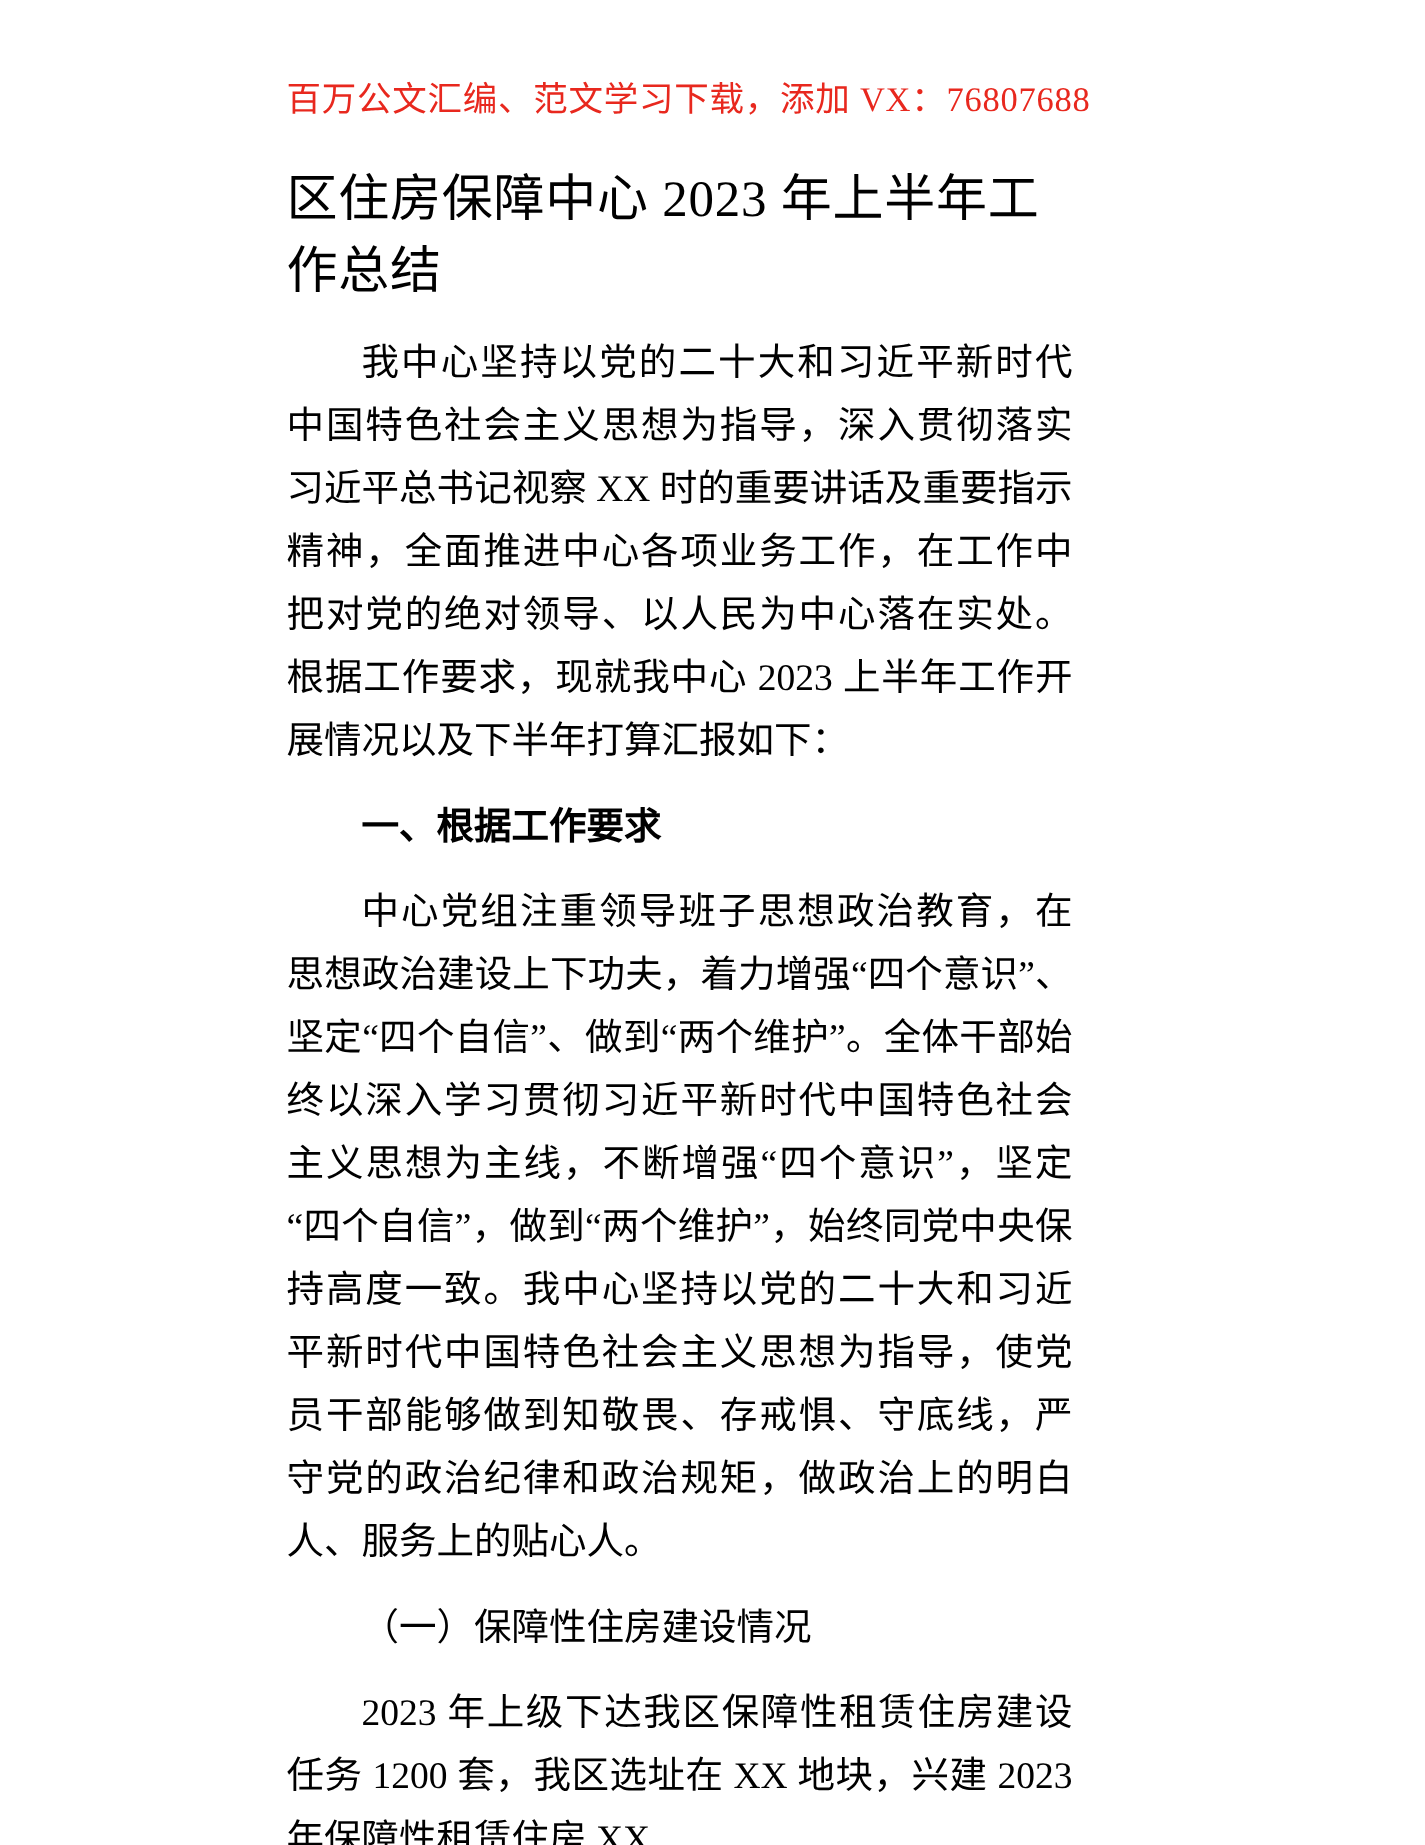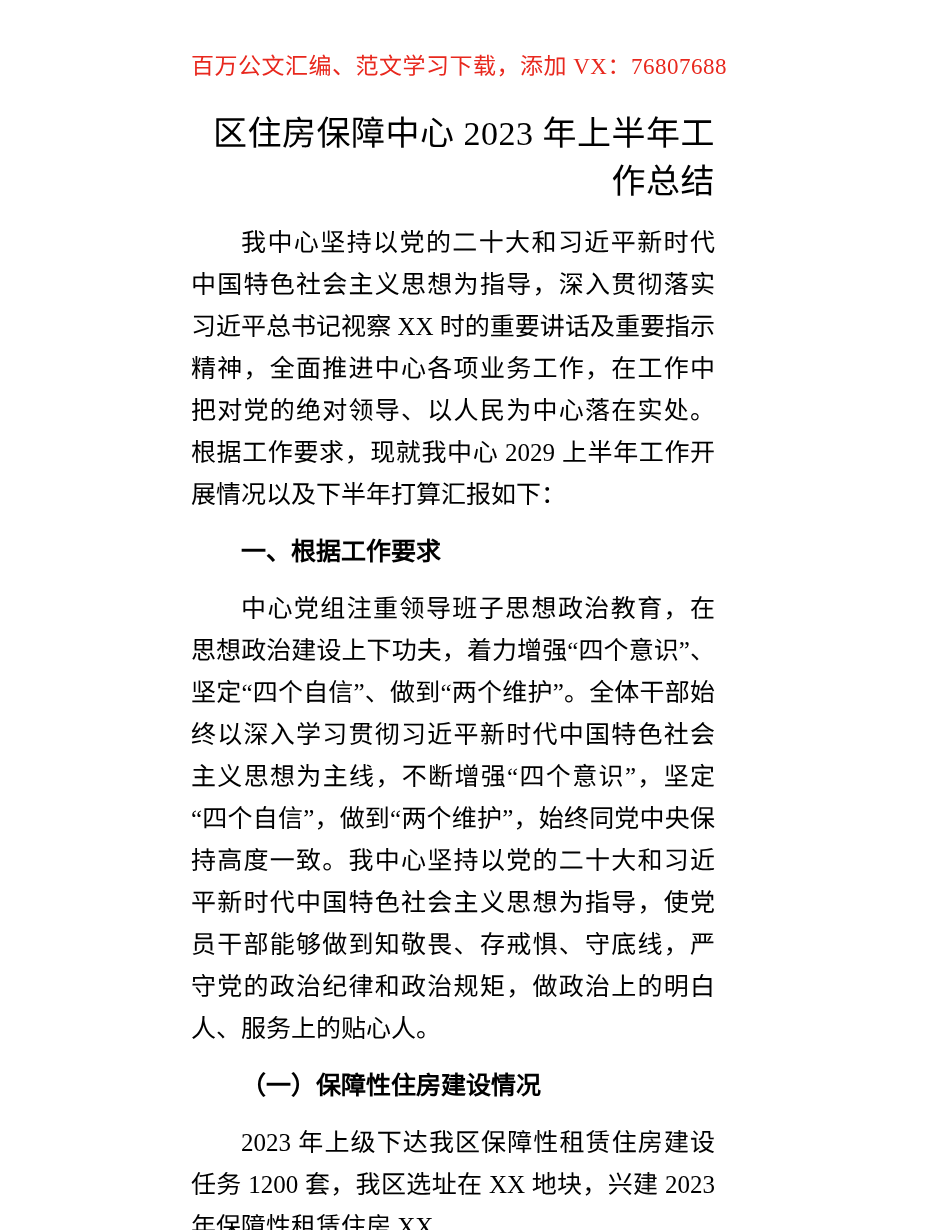--- a/index.html
+++ b/index.html
@@ -22,21 +22,21 @@
   .promo-banner {
     text-align: center;
     font-size: 23px;
     line-height: 30px;
     color: var(--accent-red, #e8281e);
     letter-spacing: 0.5px;
     white-space: nowrap;
   }
   .doc-title {
     margin: 28px 0 16px 0;
-    text-align: right;
+    text-align: left;
     font-size: 34px;
     line-height: 48px;
     font-weight: 400;
     letter-spacing: 0.5px;
   }
   .content {
     margin-top: 14px;
   }
   .content p {
     margin: 0;
@@ -45,40 +45,40 @@
     text-align: justify;
     text-indent: 2em;
     word-break: break-all;
   }
   .content p.section-heading {
     font-weight: 700;
     text-align: left;
     margin: 15px 0;
   }
   .content p.sub-heading {
-    font-weight: 700;
+    font-weight: 400;
     text-align: left;
     margin: 15px 0;
   }
   .content p.body-para {
     font-weight: 400;
   }
 </style>
 </head>
 <body>
 
 <div class="page">
 
   <div class="promo-banner">百万公文汇编、范文学习下载，添加 VX：76807688</div>
 
   <h1 class="doc-title">区住房保障中心 2023 年上半年工作总结</h1>
 
   <div class="content">
 
-    <p class="body-para">我中心坚持以党的二十大和习近平新时代中国特色社会主义思想为指导，深入贯彻落实习近平总书记视察 XX 时的重要讲话及重要指示精神，全面推进中心各项业务工作，在工作中把对党的绝对领导、以人民为中心落在实处。根据工作要求，现就我中心 2029 上半年工作开展情况以及下半年打算汇报如下：</p>
+    <p class="body-para">我中心坚持以党的二十大和习近平新时代中国特色社会主义思想为指导，深入贯彻落实习近平总书记视察 XX 时的重要讲话及重要指示精神，全面推进中心各项业务工作，在工作中把对党的绝对领导、以人民为中心落在实处。根据工作要求，现就我中心 2023 上半年工作开展情况以及下半年打算汇报如下：</p>
 
     <p class="section-heading">一、根据工作要求</p>
 
     <p class="body-para">中心党组注重领导班子思想政治教育，在思想政治建设上下功夫，着力增强“四个意识”、坚定“四个自信”、做到“两个维护”。全体干部始终以深入学习贯彻习近平新时代中国特色社会主义思想为主线，不断增强“四个意识”，坚定“四个自信”，做到“两个维护”，始终同党中央保持高度一致。我中心坚持以党的二十大和习近平新时代中国特色社会主义思想为指导，使党员干部能够做到知敬畏、存戒惧、守底线，严守党的政治纪律和政治规矩，做政治上的明白人、服务上的贴心人。</p>
 
 
     <p class="sub-heading">（一）保障性住房建设情况</p>
 
     <p class="body-para">2023 年上级下达我区保障性租赁住房建设任务 1200 套，我区选址在 XX 地块，兴建 2023 年保障性租赁住房 XX</p>
 

